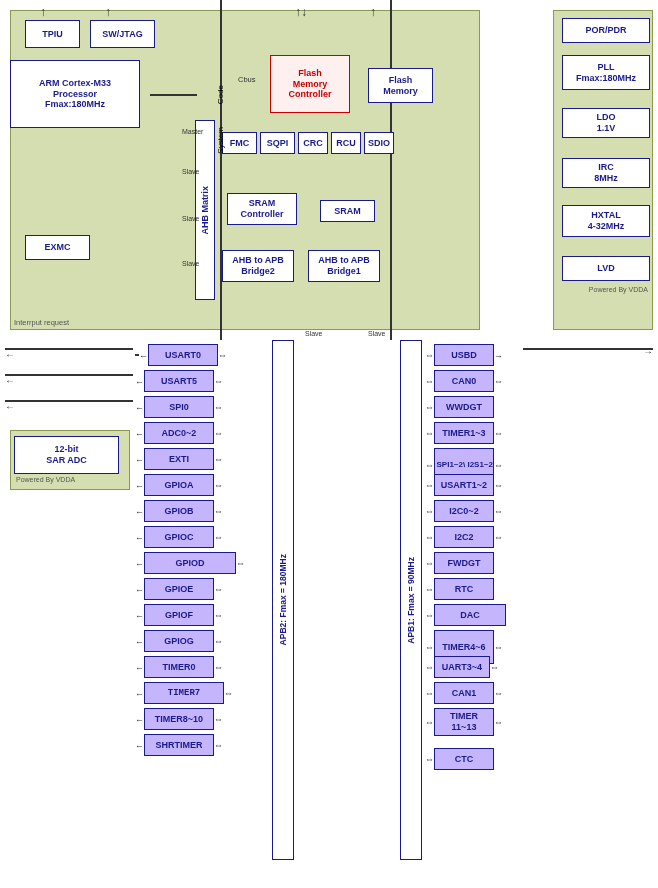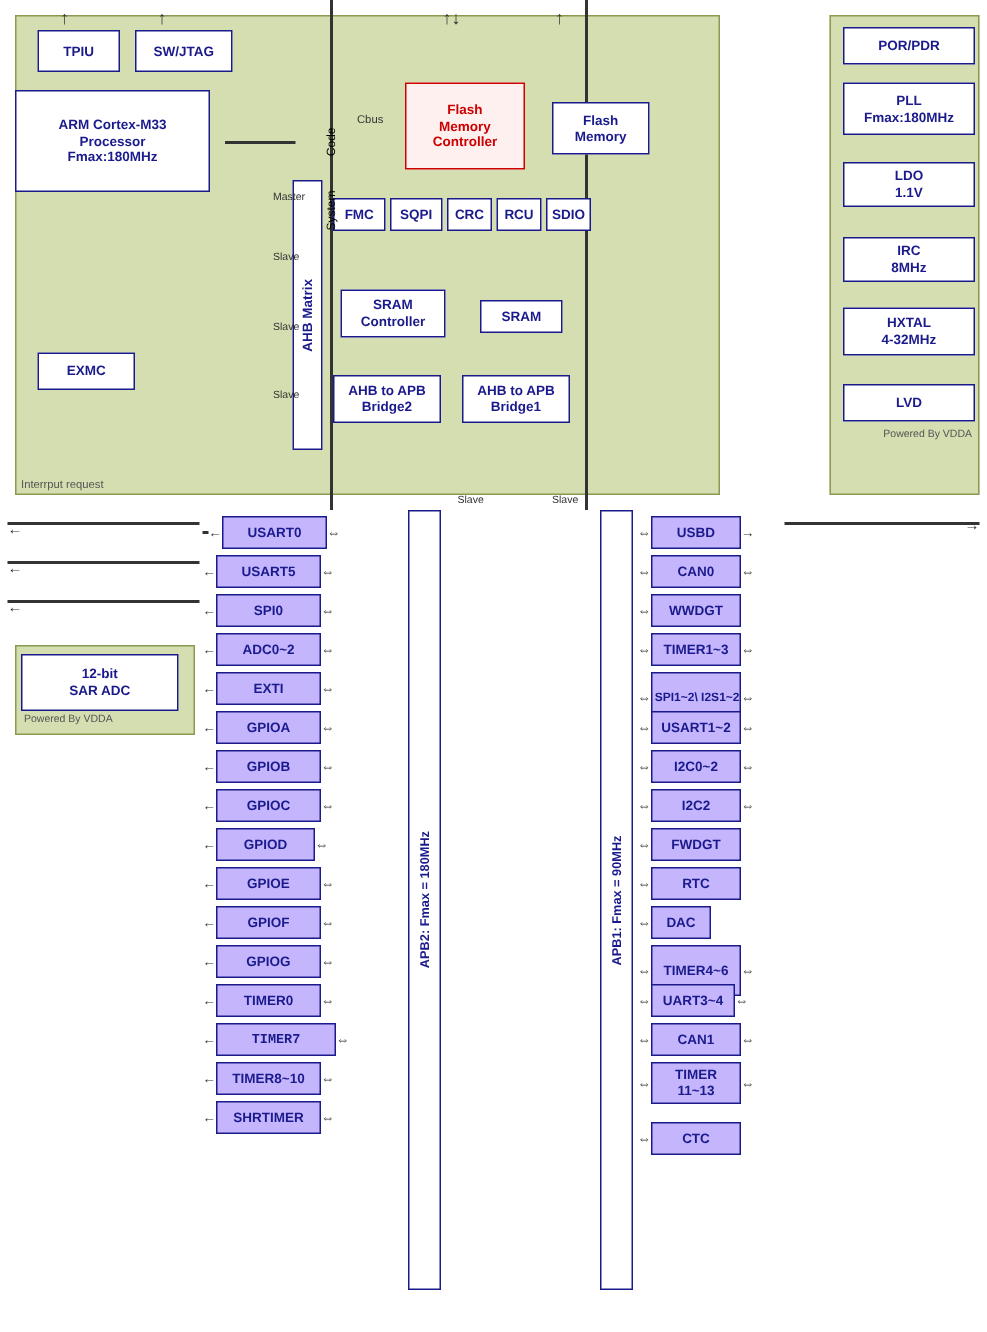--- a/index.html
+++ b/index.html
@@ -421,21 +421,21 @@
   <div style="position:absolute;top:526px;left:135px;display:flex;align-items:center;z-index:10;">
     <div style="font-size:9px;color:#333;">←</div>
     <div class="periph-block" style="width:70px;height:22px;">
         <span>GPIOC</span>
       </div>
     <div style="font-size:9px;color:#333;">⇔</div>
   </div>
 
   <div style="position:absolute;top:552px;left:135px;display:flex;align-items:center;z-index:10;">
     <div style="font-size:9px;color:#333;">←</div>
-    <div class="periph-block" style="width:66px;height:22px;text-align:right;">
+    <div class="periph-block" style="width:92px;height:22px;text-align:right;">
         <span>GPIOD</span>
       </div>
     <div style="font-size:9px;color:#333;">⇔</div>
   </div>
 
   <div style="position:absolute;top:578px;left:135px;display:flex;align-items:center;z-index:10;">
     <div style="font-size:9px;color:#333;">←</div>
     <div class="periph-block" style="width:70px;height:22px;">
         <span>GPIOE</span>
       </div>
@@ -566,21 +566,21 @@
   <div style="position:absolute;top:578px;left:425px;display:flex;align-items:center;z-index:10;">
     <div style="font-size:9px;color:#333;">⇔</div>
     <div class="periph-block" style="width:60px;height:22px;">
         <span>RTC</span>
       </div>
     <div style="font-size:9px;color:#333;"></div>
   </div>
 
   <div style="position:absolute;top:604px;left:425px;display:flex;align-items:center;z-index:10;">
     <div style="font-size:9px;color:#333;">⇔</div>
-    <div class="periph-block" style="width:40px;height:22px;justify-content:center;">
+    <div class="periph-block" style="width:72px;height:22px;justify-content:center;">
         <span>DAC</span>
       </div>
     <div style="font-size:9px;color:#333;"></div>
   </div>
 
   <div style="position:absolute;top:630px;left:425px;display:flex;align-items:center;z-index:10;">
     <div style="font-size:9px;color:#333;">⇔</div>
     <div class="periph-block" style="width:60px;height:34px;">
         <span>TIMER4~6</span>
       </div>

